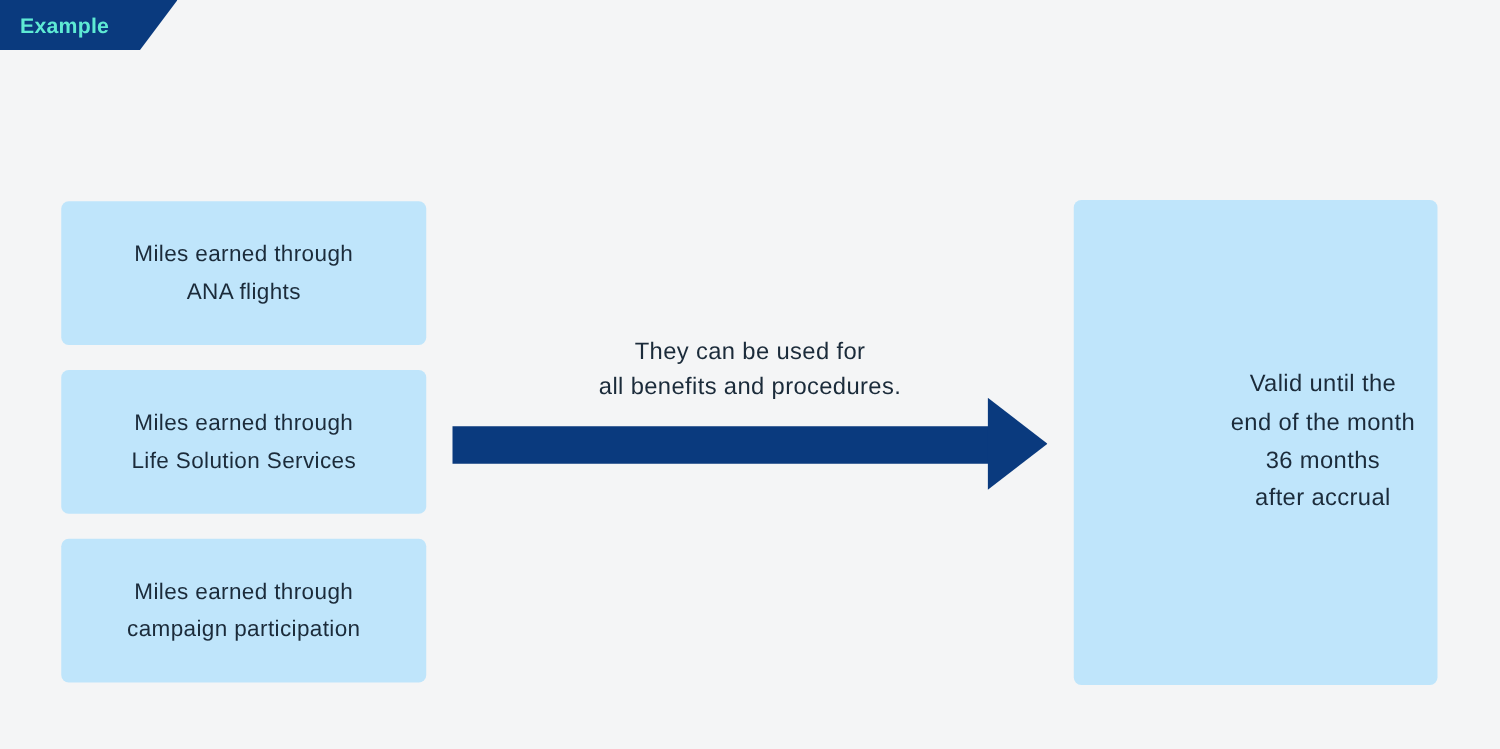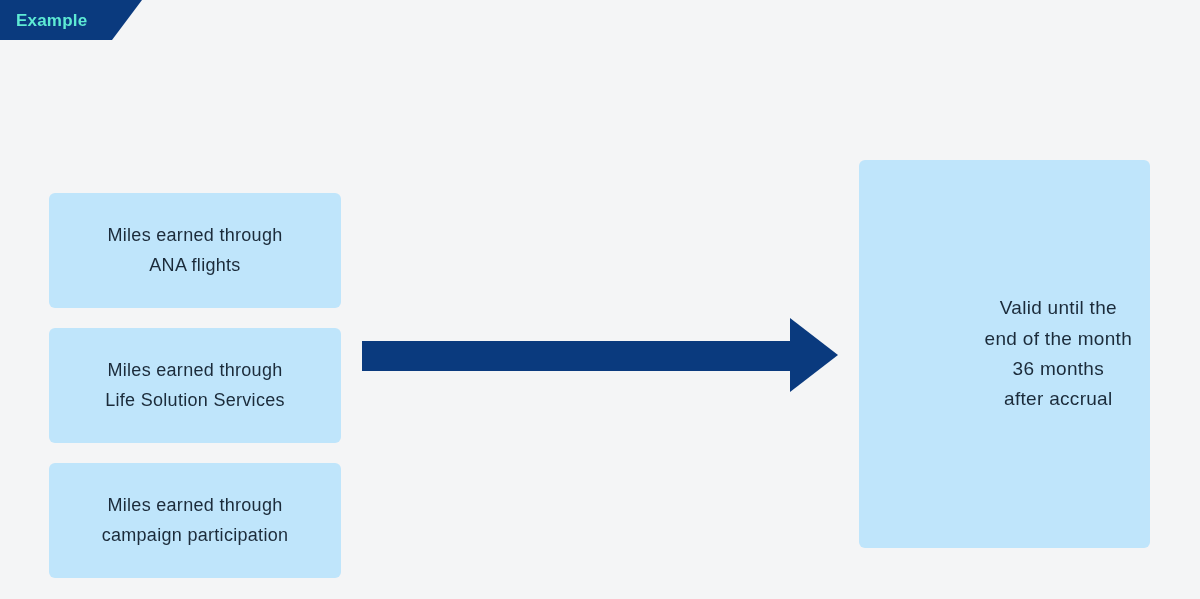--- a/index.html
+++ b/index.html
@@ -90,21 +90,20 @@
     line-height: 1;
     white-space: nowrap;
   }
 
   
   .source-column {
     position: absolute;
     left: 49px;
     top: 121px;
     width: 292px;
-    margin-top: 32px;
   }
   .source-box {
     width: 292px;
     height: 115px;
     background: #bfe5fb;
     border-radius: 6px;
     display: flex;
     align-items: center;
     justify-content: center;
     box-sizing: border-box;
@@ -210,20 +209,22 @@
       <span class="source-box-text">Miles earned through
 Life Solution Services</span>
     </div>
     <div class="source-box">
       <span class="source-box-text">Miles earned through
 campaign participation</span>
     </div>
   </div>
 
   <div class="middle">
+    <div class="middle-caption">They can be used for
+all benefits and procedures.</div>
     <div class="arrow">
       <div class="arrow-shaft"></div>
       <div class="arrow-head"></div>
     </div>
   </div>
 
   <div class="result-box">
     <span class="result-box-text">Valid until the
 end of the month
 36 months

